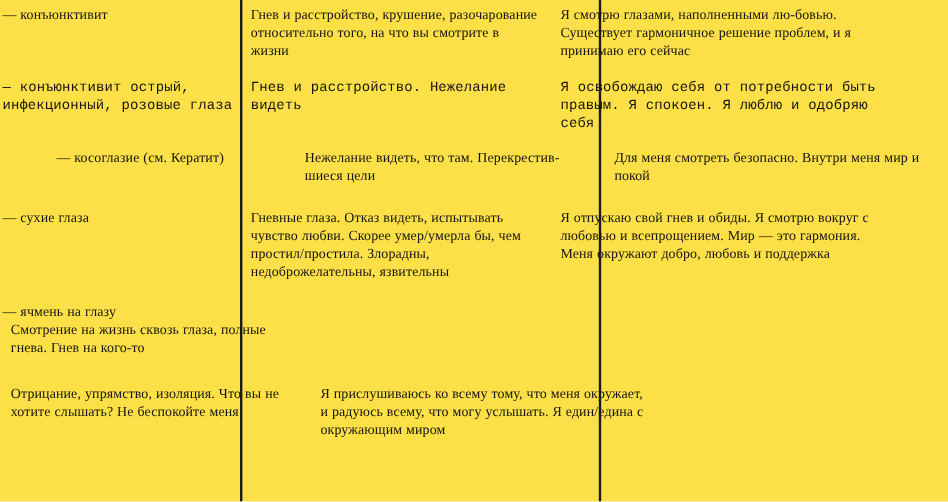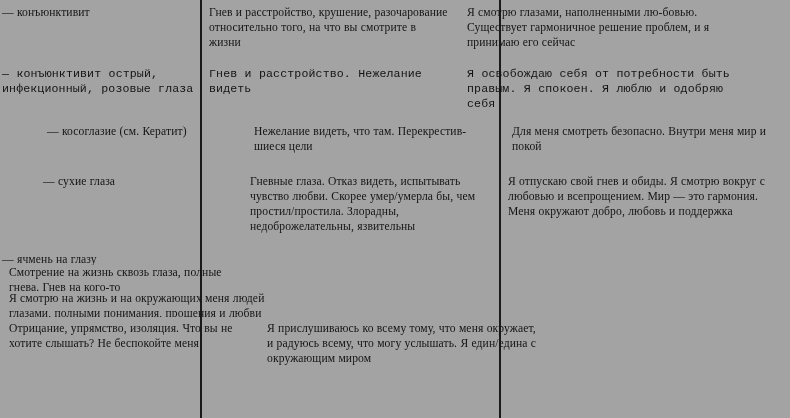--- a/index.html
+++ b/index.html
@@ -14,21 +14,21 @@
     overflow: hidden;
     font-family: "Liberation Serif", "DejaVu Serif", serif;
     color: #141414;
     -webkit-font-smoothing: none;
   }
 
   #page {
     position: relative;
     width: 790px;
     height: 418px;
-    background: #a3a3a3;
+    background: #fde047;
   }
 
   
   .vrule {
     position: absolute;
     top: 0;
     bottom: 0;
     width: 2px;
     background: #1a1a1a;
   }
@@ -69,21 +69,21 @@
   }
   .c3 {
     width: 291px;
     padding: 0 4px 0 9px;
   }
 
   
   .row.r0 { height: 58px; padding-top: 5px; }
   .row.r1 { height: 55px; padding-top: 3px; font-family: Liberation Mono, monospace; }
   .row.r2 { height: 47px; padding-top: 3px; margin-left: 45px; }
-  .row.r3 { height: 75px; padding-top: 3px; justify-content: flex-end; }
+  .row.r3 { height: 75px; padding-top: 3px; }
   .row.r4 { height: 65px; padding-top: 3px; flex-direction: column; }
   .row.r5 { height: 100px; padding-top: 4px; }
 
   .cell-inner { display: block; }
 </style>
 </head>
 <body>
 
 <div id="page">
 
@@ -112,21 +112,20 @@
 
     <div class="row r3">
       <div class="cell c1"><span class="cell-inner">— сухие глаза</span></div>
       <div class="cell c2"><span class="cell-inner">Гневные глаза. Отказ видеть, испытывать чувство любви. Скорее умер/умерла бы, чем простил/простила. Злорадны, недоброжелательны, язвительны</span></div>
       <div class="cell c3"><span class="cell-inner">Я отпускаю свой гнев и обиды. Я смотрю вокруг с любовью и всепрощением. Мир — это гармония. Меня окружают добро, любовь и поддержка</span></div>
     </div>
 
     <div class="row r4">
       <div class="cell c1"><span class="cell-inner">— ячмень на глазу</span></div>
       <div class="cell c2"><span class="cell-inner">Смотрение на жизнь сквозь глаза, полные гнева. Гнев на кого-то</span></div>
-      <div class="cell c3"><span class="cell-inner">Я смотрю на жизнь и на окружающих меня людей глазами, полными понимания, прощения и любви</span></div>
     </div>
 
     <div class="row r5">
       <div class="cell c2"><span class="cell-inner">Отрицание, упрямство, изоляция. Что вы не хотите слышать? Не беспокойте меня</span></div>
       <div class="cell c3"><span class="cell-inner">Я прислушиваюсь ко всему тому, что меня окружает, и радуюсь всему, что могу услышать. Я един/едина с окружающим миром</span></div>
     </div>
 
   </div>
 </div>
 

